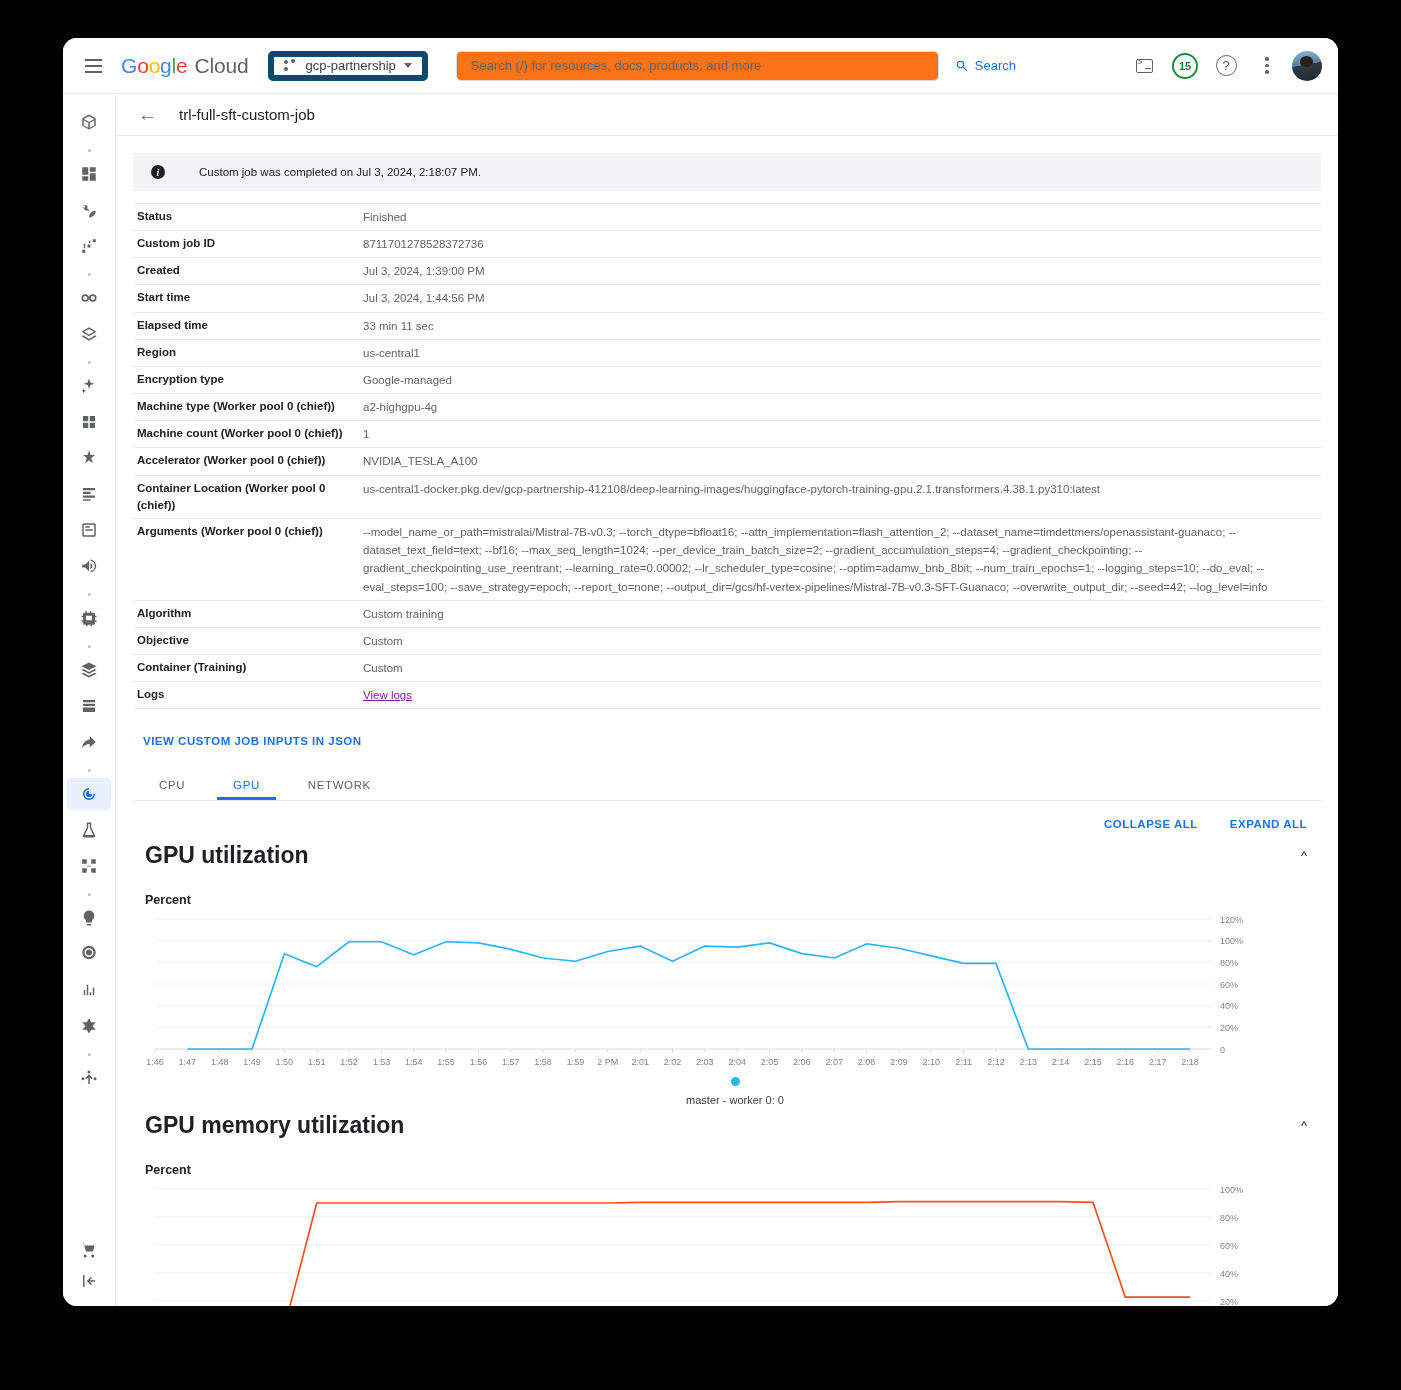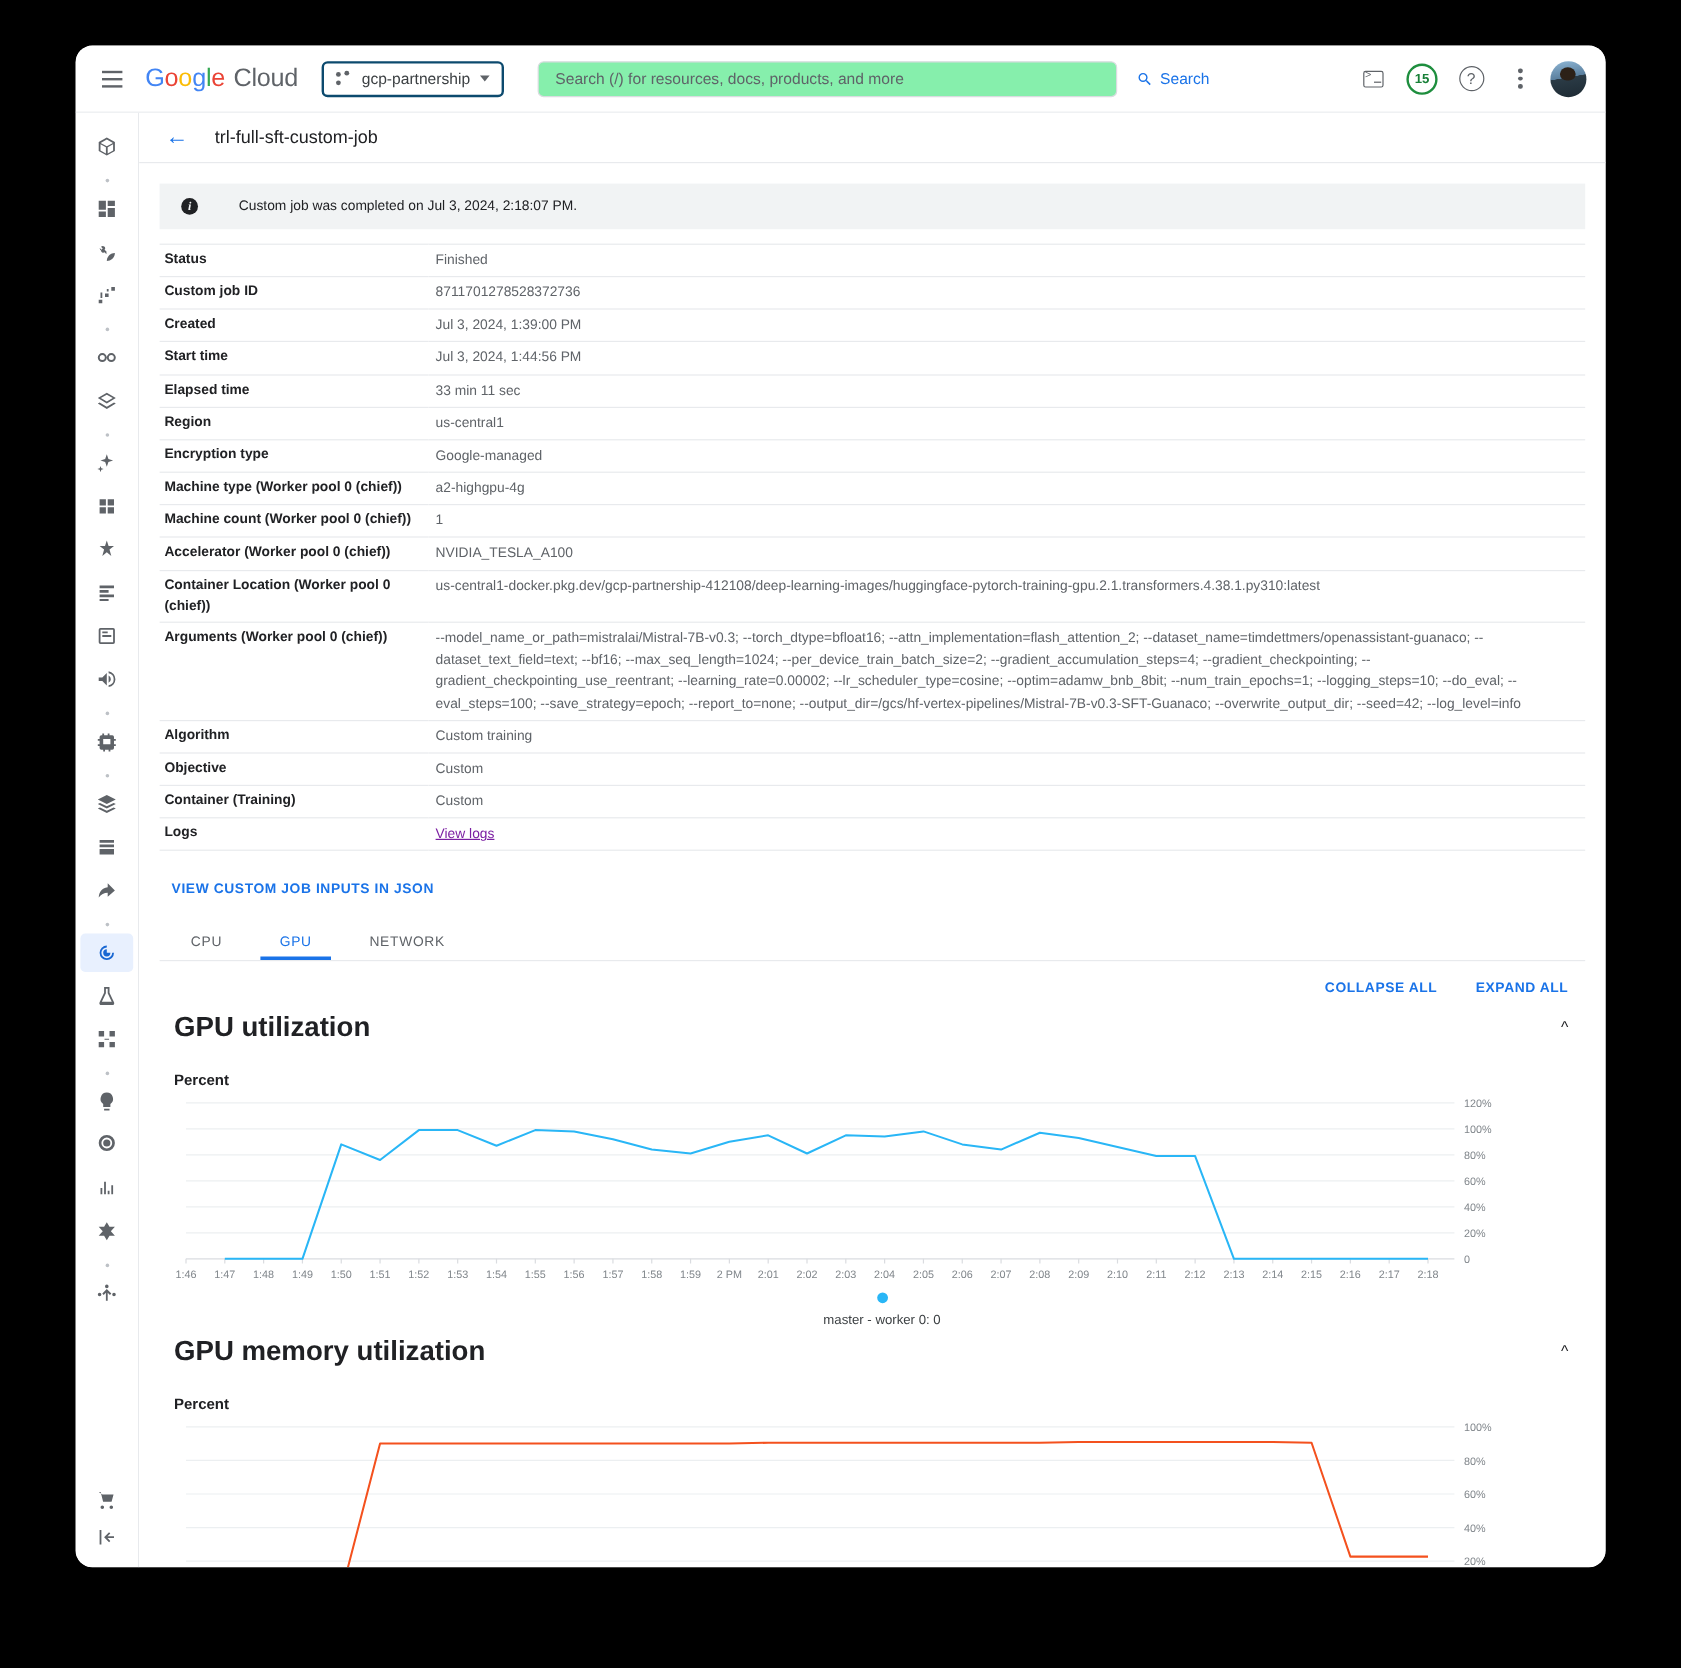--- a/index.html
+++ b/index.html
@@ -44,21 +44,21 @@
   }
   .brand .g1 { color:#4285F4; } .brand .g2 { color:#EA4335; }
   .brand .g3 { color:#FBBC05; } .brand .g4 { color:#4285F4; }
   .brand .g5 { color:#34A853; } .brand .g6 { color:#EA4335; }
   .brand .cloud { color:#5f6368; margin-left: 7px; font-weight: 400; }
 
   .proj-chip {
     margin-left: 20px;
     height: 30px;
     display: flex; align-items: center; gap: 8px;
-    border: 2px solid #0c4a6e;
+    border: 6px solid #0c4a6e;
     border-radius: 5px;
     padding: 0 10px;
     font-size: 13px; color: #3c4043;
     cursor: pointer;
     background: #fff;
   }
   .proj-dots { position: relative; width: 13px; height: 13px; flex: 0 0 13px; }
   .proj-dots i { position:absolute; width:4px; height:4px; border-radius:50%; background:#5f6368; }
   .proj-dots i:nth-child(1){ left:0; top:1px; }
   .proj-dots i:nth-child(2){ left:7px; top:0; }
@@ -71,21 +71,21 @@
 
   .searchwrap {
     margin-left: 28px;
     display: flex; align-items: center;
     flex: 0 0 auto;
   }
   .searchbox {
     width: 483px; height: 30px;
     border: 1px solid #dadce0; border-radius: 5px;
     display: flex; align-items: center; padding: 0 12px;
-    background: #86efac;
+    background: #f97316;
   }
   .searchbox input {
     border: none; outline: none; width: 100%;
     font-size: 13px; color: #3c4043;
     font-family: "Liberation Sans", sans-serif;
     background: transparent;
   }
   .searchbox input::placeholder { color: #5f6368; }
   .search-btn {
     margin-left: 10px; height: 30px;

